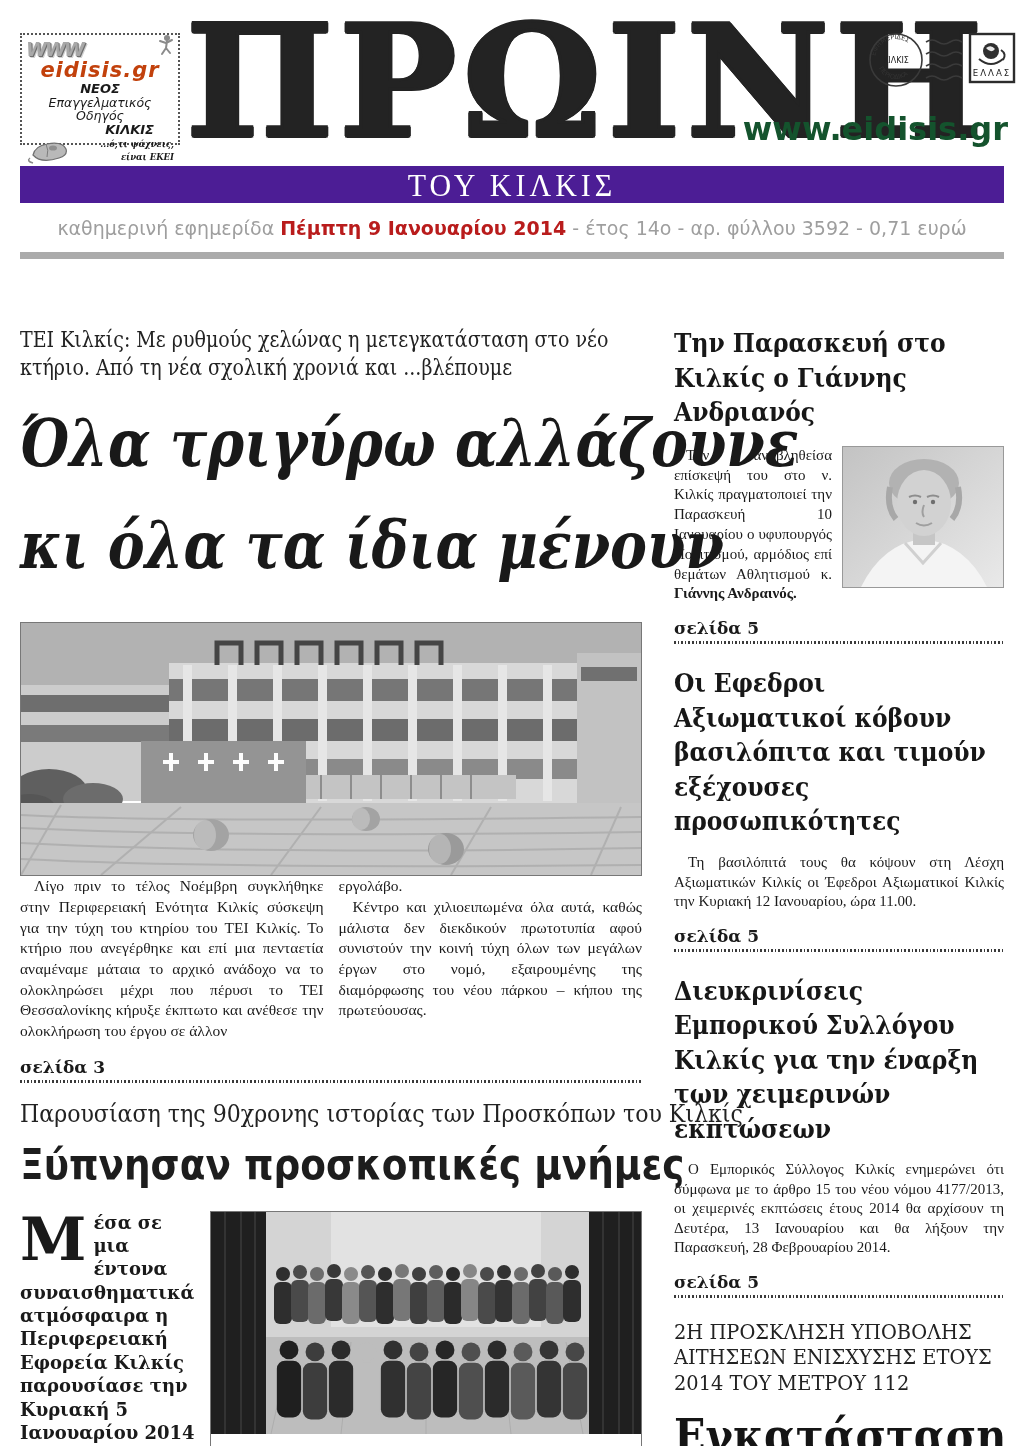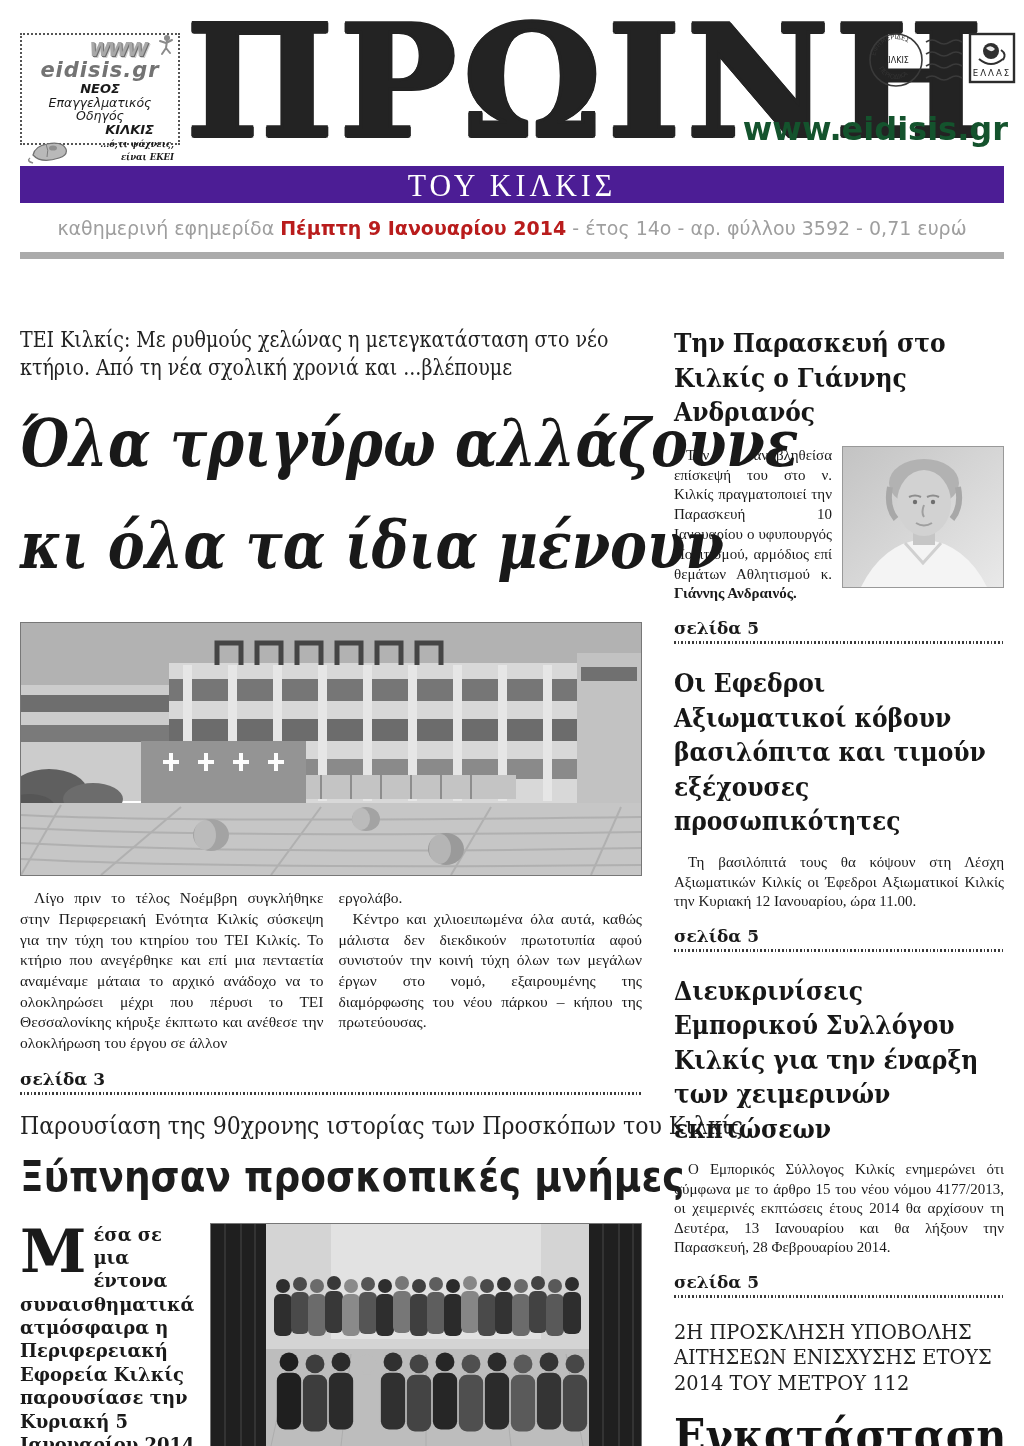--- a/index.html
+++ b/index.html
@@ -2,24 +2,24 @@
 <html><head>
 <meta charset="utf-8">
 <style>
   html,body{margin:0;padding:0;background:#e8e8e8;}
   .page{position:relative;width:1024px;height:1446px;margin:0 auto;background:#ffffff;
         overflow:hidden;color:#1a1a1a;font-family:"Liberation Serif",serif;}
   
   .header{position:relative;height:292px;}
   .logo-box{position:absolute;left:20px;top:33px;width:160px;height:112px;border:2px dotted #555;
             box-sizing:border-box;padding:1px 4px;text-align:center;font-style:italic;line-height:1.08;}
-  .logo-www-row{display:flex;justify-content:flex-end;align-items:flex-end;gap:12px;height:23px;}
+  .logo-www-row{display:flex;justify-content:space-between;align-items:flex-end;gap:3px;height:23px;}
   .www-text{font-family:"DejaVu Sans",sans-serif;font-weight:bold;font-style:italic;font-size:19px;
             color:#a8a8a8;text-shadow:1px 1px 0 #6e6e6e,2px 2px 0 #d2d2d2;letter-spacing:-2px;line-height:1;}
-  .logo-site{font-family:"DejaVu Sans",sans-serif;font-weight:bold;font-size:21px;color:#737373;letter-spacing:1px;}
+  .logo-site{font-family:"DejaVu Sans",sans-serif;font-weight:bold;font-size:21px;color:#c2410c;letter-spacing:1px;}
   .logo-l1{font-family:"DejaVu Sans",sans-serif;font-weight:bold;font-size:13px;}
   .logo-l2{font-family:"DejaVu Sans",sans-serif;font-size:12.5px;}
   .logo-l3{font-family:"DejaVu Sans",sans-serif;font-weight:bold;font-size:13px;text-align:right;padding-right:20px;}
   .logo-bottom{display:flex;justify-content:space-between;align-items:flex-start;margin-top:1px;}
   .logo-tag{font-family:"DejaVu Serif",serif;font-weight:bold;font-size:8.5px;text-align:right;line-height:1.6;}
   .masthead{position:absolute;left:186px;top:12px;width:724px;text-align:center;
             font-family:"DejaVu Serif",serif;font-weight:bold;font-size:156px;line-height:0.9;
             color:#232323;letter-spacing:6px;-webkit-text-stroke:3px #232323;
             text-shadow:2px 0 0 #232323,-2px 0 0 #232323,0 2px 0 #232323;}
   .site-overlay{position:absolute;right:16px;top:110px;font-family:"DejaVu Sans",sans-serif;
@@ -40,21 +40,21 @@
           background:repeating-linear-gradient(90deg,#3a3a3a 0 1.6px,transparent 1.6px 3.6px);}
   .page-ref{font-family:"DejaVu Serif",serif;font-weight:bold;font-size:17px;margin-top:16px;}
   
   .kicker{font-family:"DejaVu Serif",serif;font-size:21.5px;line-height:1.3;color:#222;
           transform:scaleX(0.885);transform-origin:0 0;width:700px;}
   .lead-headline{margin-top:10px;font-family:"DejaVu Serif",serif;font-style:italic;font-weight:bold;
                  font-size:66px;line-height:1.55;color:#191919;transform:scaleX(0.84);
                  transform-origin:0 0;width:740px;}
   .lead-headline div{white-space:nowrap;}
   .photo-frame{margin-top:26px;border:1px solid #777;line-height:0;}
-  .lead-body{display:flex;gap:15px;margin-top:12px;font-size:15.5px;line-height:1.33;text-align:justify;justify-content:center;}
+  .lead-body{display:flex;gap:15px;font-size:15.5px;line-height:1.33;text-align:justify;justify-content:center;}
   .lead-body .bcol{width:50%;}
   .lead-body p{margin:0;}
   .indent{text-indent:14px;}
   .kicker2{margin-top:16px;font-family:"DejaVu Serif",serif;font-size:24px;line-height:1.3;color:#222;
            transform:scaleX(0.92);transform-origin:0 0;width:676px;white-space:nowrap;}
   .scout-headline{margin-top:8px;font-family:"DejaVu Sans",sans-serif;font-weight:bold;font-size:43px;
                   color:#1d1d1d;transform:scaleX(0.87);transform-origin:0 0;width:715px;white-space:nowrap;}
   .scout-row{display:flex;gap:14px;margin-top:22px;}
   .scout-text{width:176px;flex:none;display:flex;flex-direction:column;
               font-family:"DejaVu Serif",serif;font-weight:bold;font-size:18px;line-height:1.3;}

